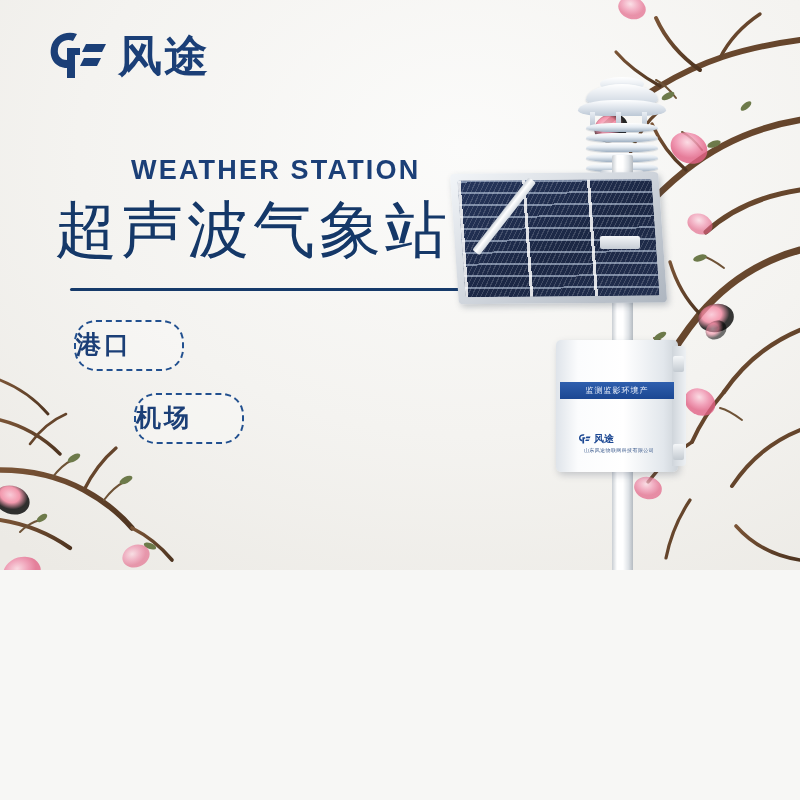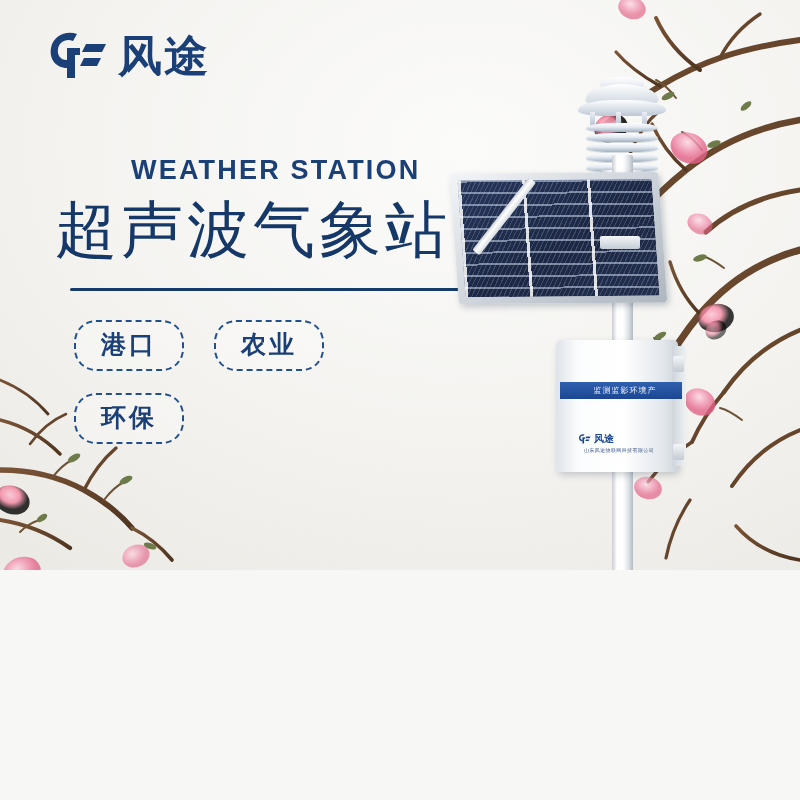--- a/index.html
+++ b/index.html
@@ -67,21 +67,21 @@
     background:#163a6a;border-radius:2px;
   }
 
   
   .tags{position:absolute;left:74px;top:320px;width:420px;}
   .tag-row{display:flex;margin-bottom:22px;}
   .tag{
     border:2px dashed #22508f;border-radius:22px;
     color:#1b3f77;font-size:25px;font-weight:bold;
     font-family:Liberation Serif, serif;
-    padding:6px 0 8px 0;text-align:center;
+    padding:6px 0 8px 0;text-align:left;
     background:rgba(255,255,255,.28);
     box-sizing:border-box;
     letter-spacing:3px;
   }
   .tag.w2{width:110px;}
   .tag.w4{width:168px;}
   .gap-m{width:30px;}
   .gap-l{width:72px;}
 
   
@@ -169,21 +169,21 @@
   .box-side{
     position:absolute;left:232px;top:286px;width:14px;height:120px;
     background:linear-gradient(to right,#cfd5db,#eef1f4);
     border-radius:0 4px 4px 0;
   }
   .box-hinge{position:absolute;left:233px;width:11px;height:16px;background:linear-gradient(to bottom,#f5f7f9,#c3cad1);border-radius:2px;}
   .bh1{top:296px;} .bh2{top:384px;}
   .box-band{
     position:absolute;left:120px;top:322px;width:114px;height:17px;
     background:linear-gradient(to bottom,#2f5fae,#1b4792);
-    display:flex;align-items:center;justify-content:center;padding-left:8px;
+    display:flex;align-items:center;justify-content:center;
   }
   .box-band span{
     color:#eaf0fb;font-size:8px;letter-spacing:1px;
     font-family:"DejaVu Sans",sans-serif;
     filter:blur(.4px);white-space:nowrap;
   }
   .box-logo{
     position:absolute;left:138px;top:372px;width:80px;
     display:flex;align-items:center;gap:3px;
   }
@@ -353,27 +353,26 @@
   </div>
 
   <div class="eyebrow">WEATHER STATION</div>
   <div class="title">超声波气象站</div>
   <div class="rule"></div>
 
   <div class="tags">
     <div class="tag-row">
       <div class="tag w2">港口</div>
       <div class="gap-m"></div>
-      <div class="tag w2">农业</div>
       <div class="gap-m"></div>
     </div>
     <div class="tag-row">
-      <div class="tag w2">环保</div>
       <div class="gap-m"></div>
       <div class="gap-m"></div>
+      <div class="tag w2">机场</div>
     </div>
   </div>
 
   <div class="device">
 
     <div class="head-cap2"></div>
     <div class="head-cap"></div>
     <div class="head-plate"></div>
     <div class="head-leg hl1"></div>
     <div class="head-leg hl2"></div>

